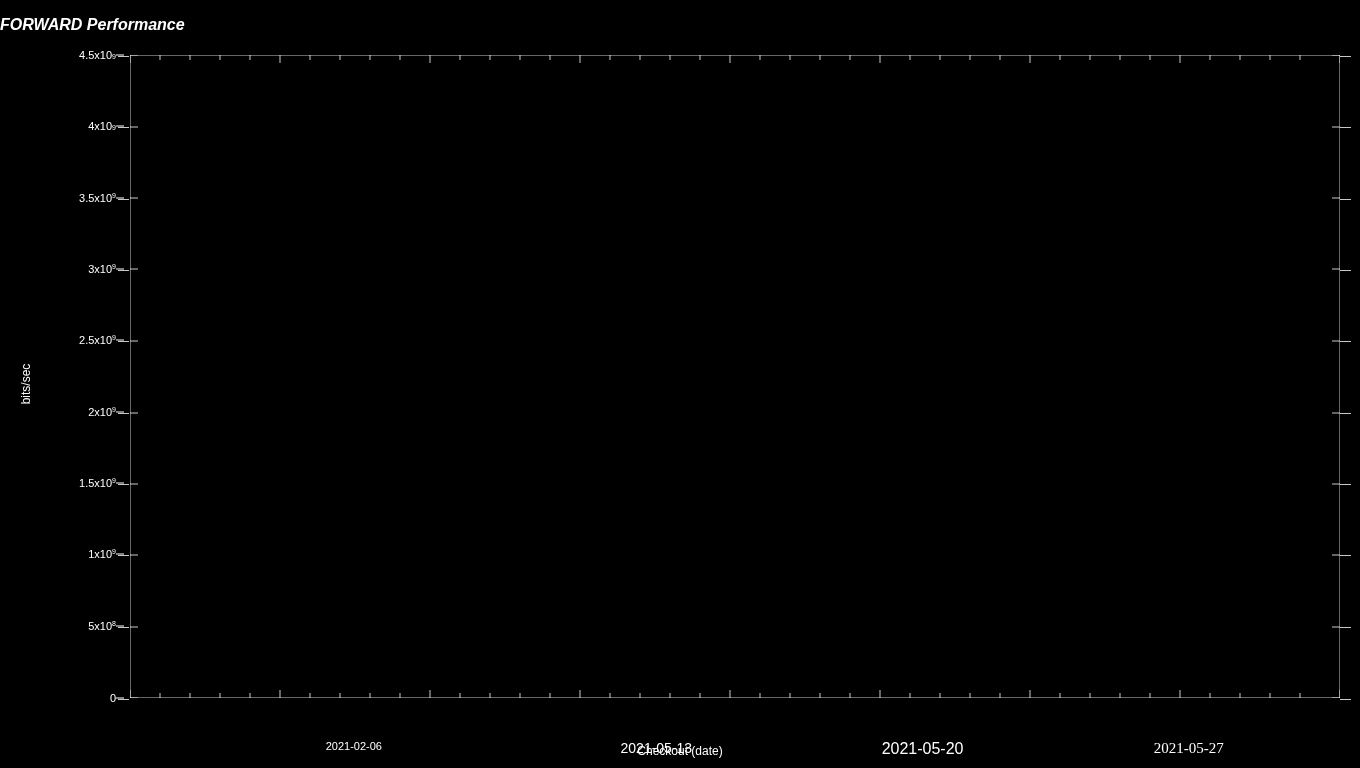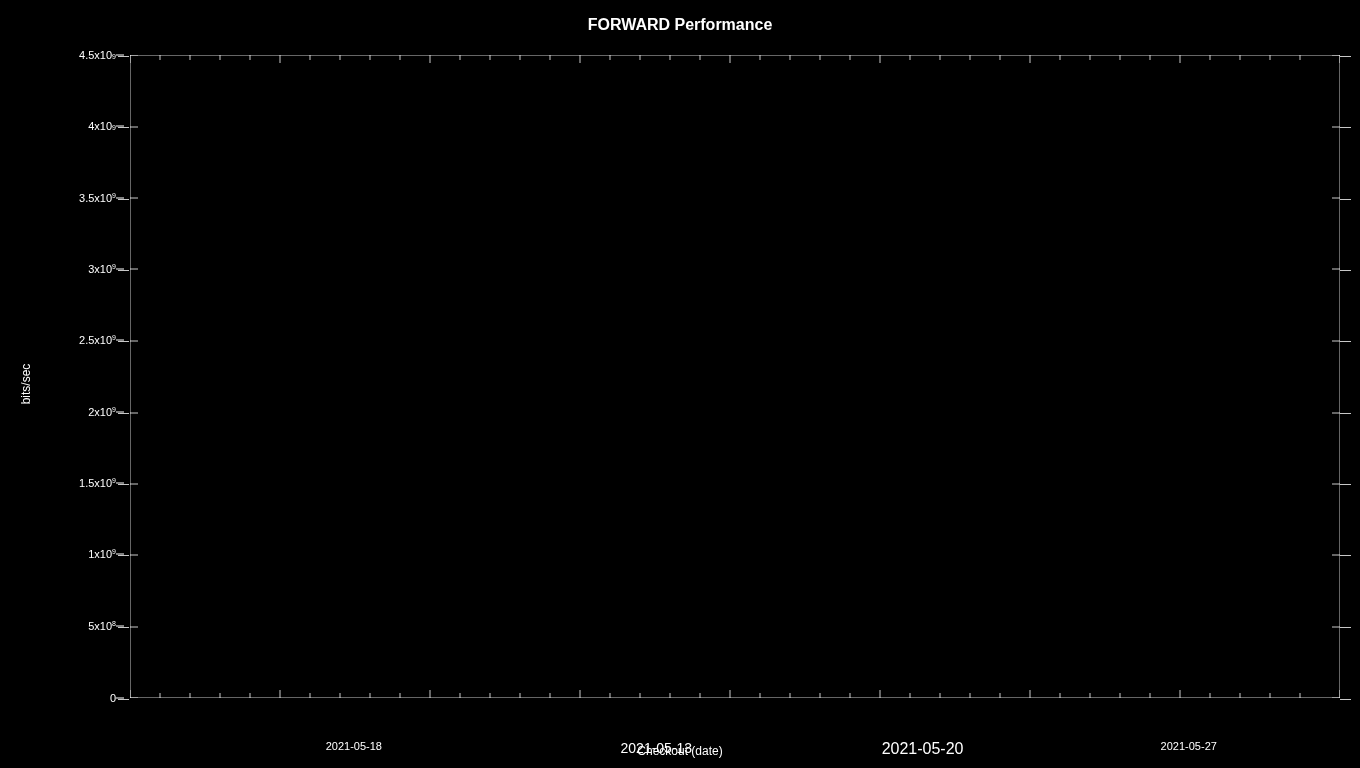--- a/index.html
+++ b/index.html
@@ -18,24 +18,25 @@
       height: 768px;
       position: relative;
       background: #000;
     }
 
     .chart-title {
       position: absolute;
       top: 16px;
       left: 0;
       right: 0;
-      text-align: center;
+      text-align: left;
       font-size: 16px;
       font-weight: bold;
       color: #fff;
+      font-style: italic;
     }
 
     
     .y-axis-label {
       position: absolute;
       left: 6px;
       top: 50%;
       transform: translateY(-50%) rotate(-90deg);
       font-size: 12px;
       color: #fff;
@@ -268,19 +269,19 @@
     <div style="position:absolute; top:214px; left:0; font-size:11px; color:#fff; transform:translateY(-50%);">—</div>
     <div style="position:absolute; top:285px; left:0; font-size:11px; color:#fff; transform:translateY(-50%);">—</div>
     <div style="position:absolute; top:357px; left:0; font-size:11px; color:#fff; transform:translateY(-50%);">—</div>
     <div style="position:absolute; top:428px; left:0; font-size:11px; color:#fff; transform:translateY(-50%);">—</div>
     <div style="position:absolute; top:499px; left:0; font-size:11px; color:#fff; transform:translateY(-50%);">—</div>
     <div style="position:absolute; top:571px; left:0; font-size:11px; color:#fff; transform:translateY(-50%);">—</div>
     <div style="position:absolute; top:643px; left:0; font-size:11px; color:#fff; transform:translateY(-50%);">—</div>
   </div>
 
   <div style="position:absolute; bottom:28px; left:130px; width:1210px;">
-    <div style="position:absolute; left:18.5%; transform:translateX(-50%); font-size:11px; color:#fff; white-space:nowrap;">2021-05-18</div>
+    <div style="position:absolute; left:18.5%; transform:translateX(-50%); font-size:11px; color:#fff; white-space:nowrap;">2021-02-06</div>
     <div style="position:absolute; left:43.5%; transform:translateX(-50%); font-size:14px; color:#fff; white-space:nowrap;">2021-05-13</div>
     <div style="position:absolute; left:65.5%; transform:translateX(-50%); font-size:16px; color:#fff; white-space:nowrap;">2021-05-20</div>
-    <div style="position:absolute; left:87.5%; transform:translateX(-50%); font-size:11px; color:#fff; white-space:nowrap;">2021-05-27</div>
+    <div style="position:absolute; left:87.5%; transform:translateX(-50%); font-size:15px; color:#fff; white-space:nowrap;font-family:Liberation Serif, serif;">2021-05-27</div>
   </div>
 
 </div>
 
 </body></html>

